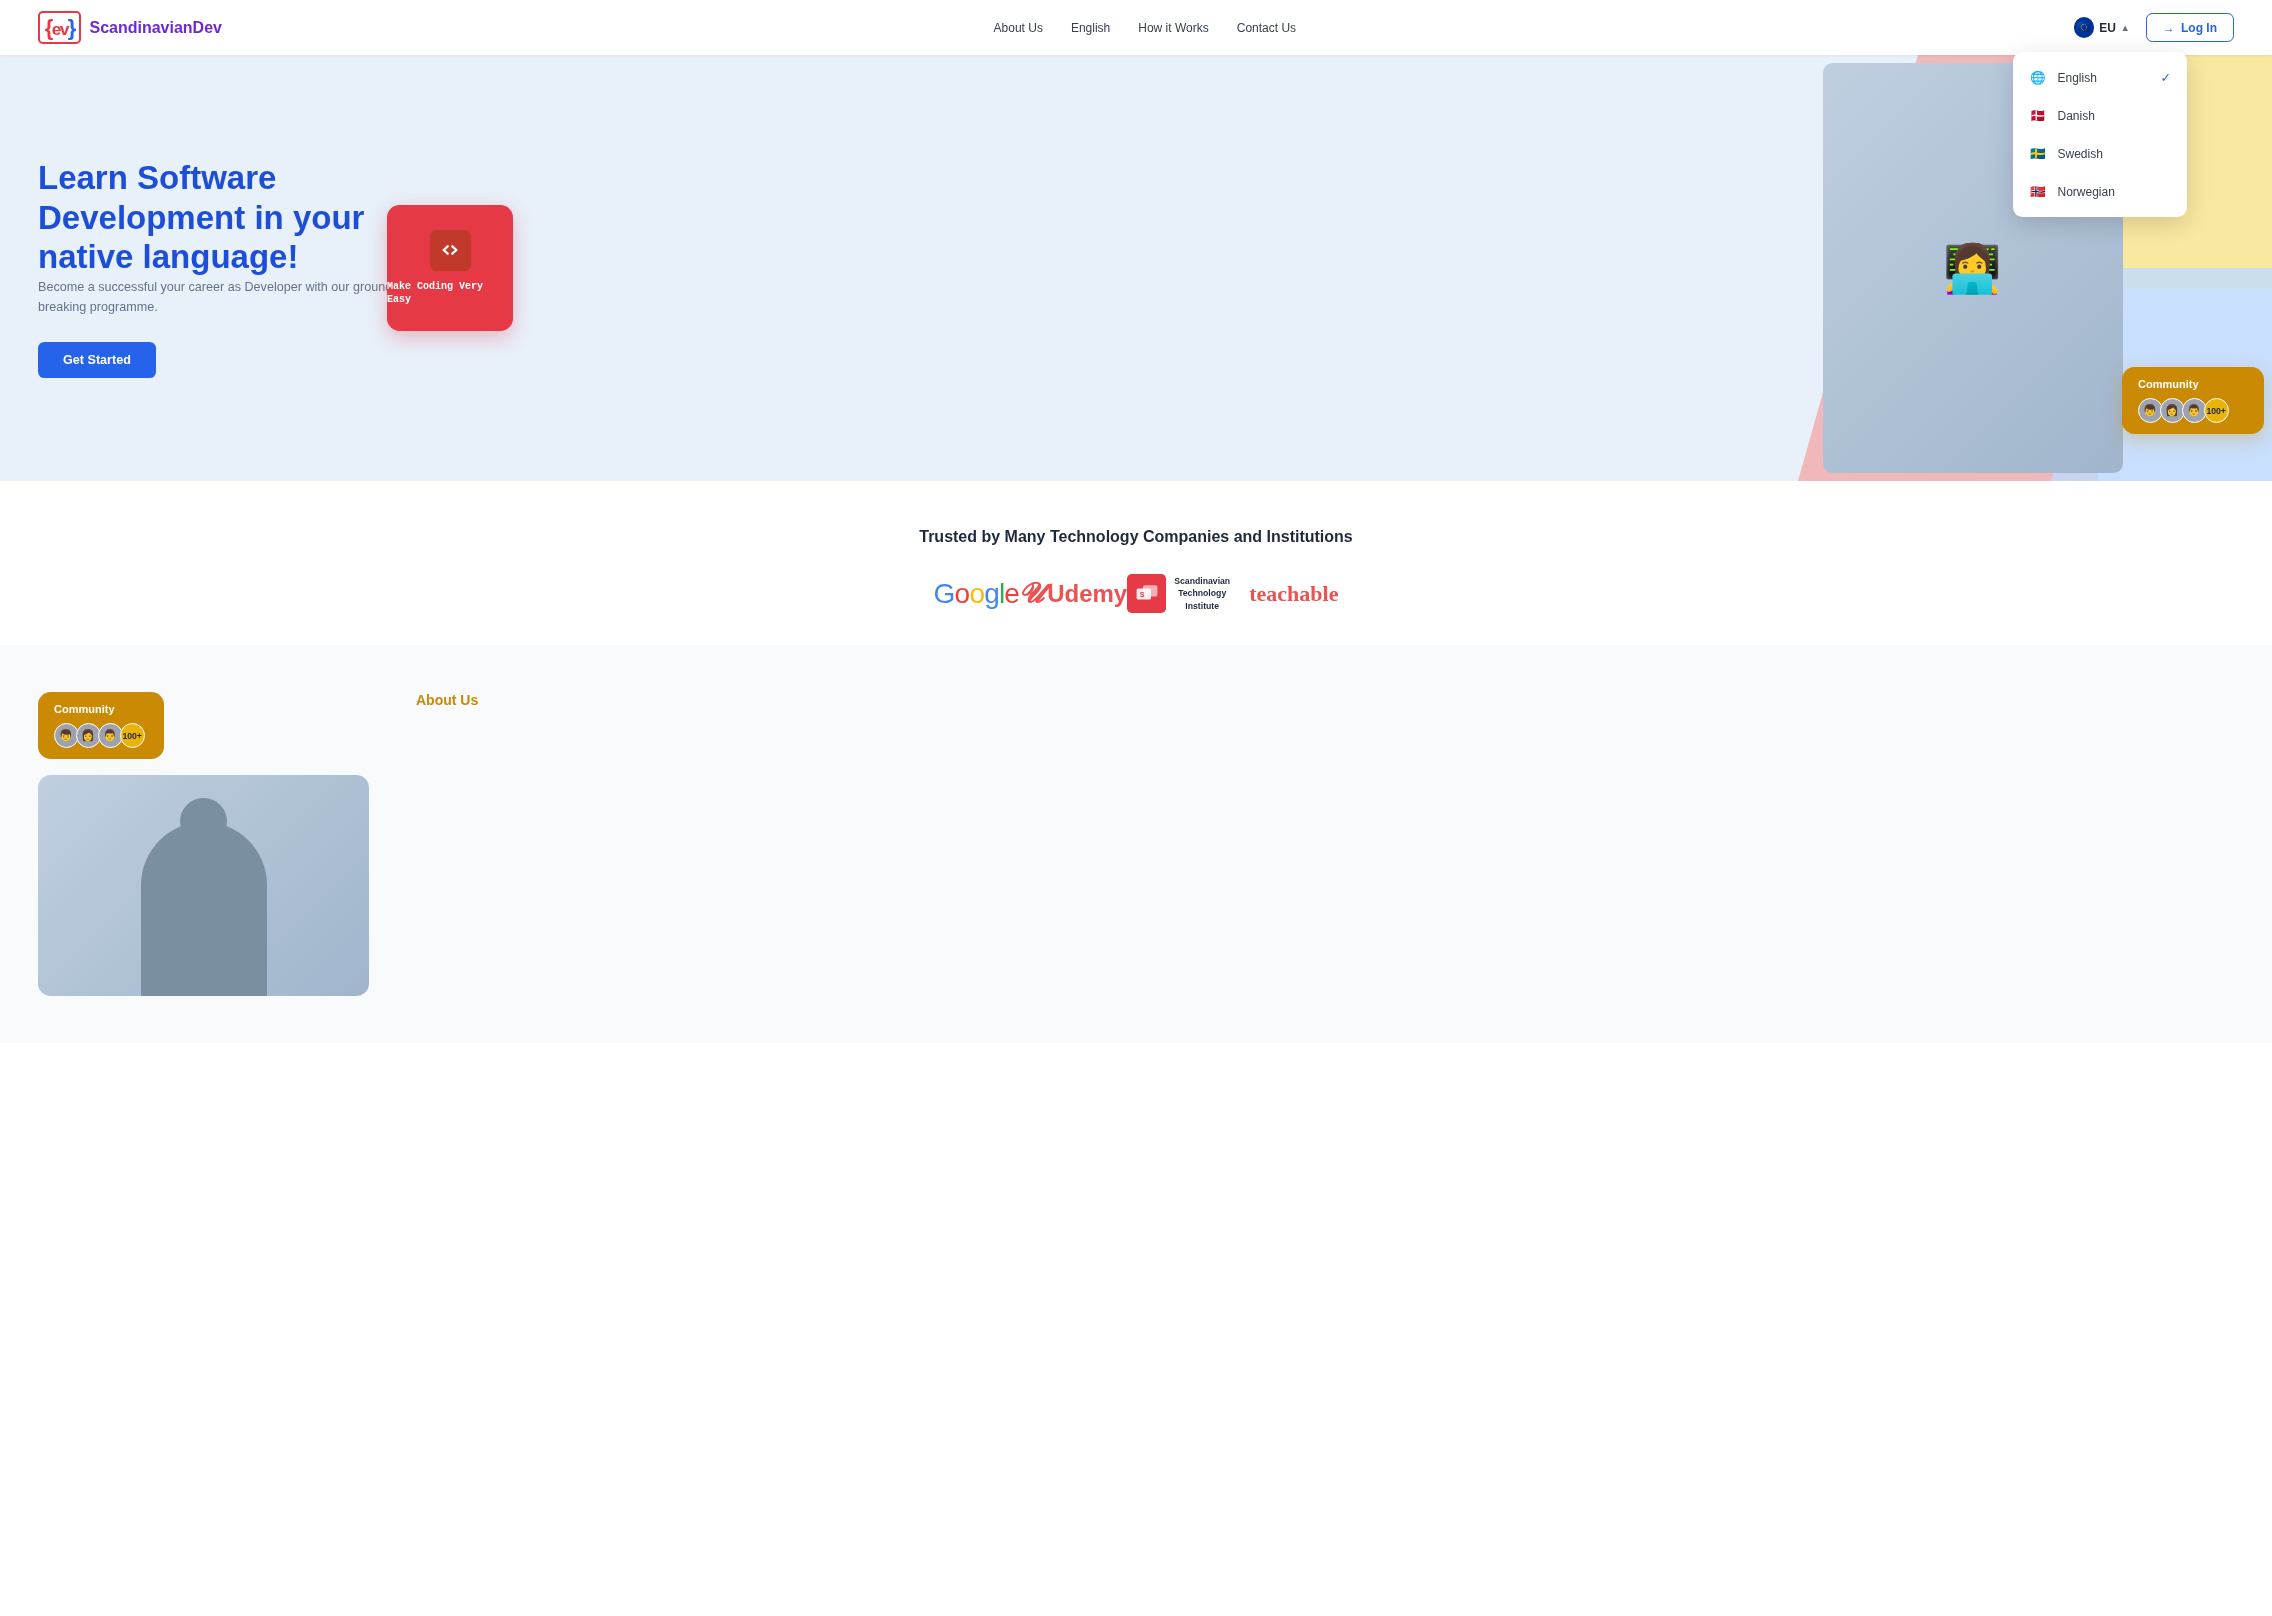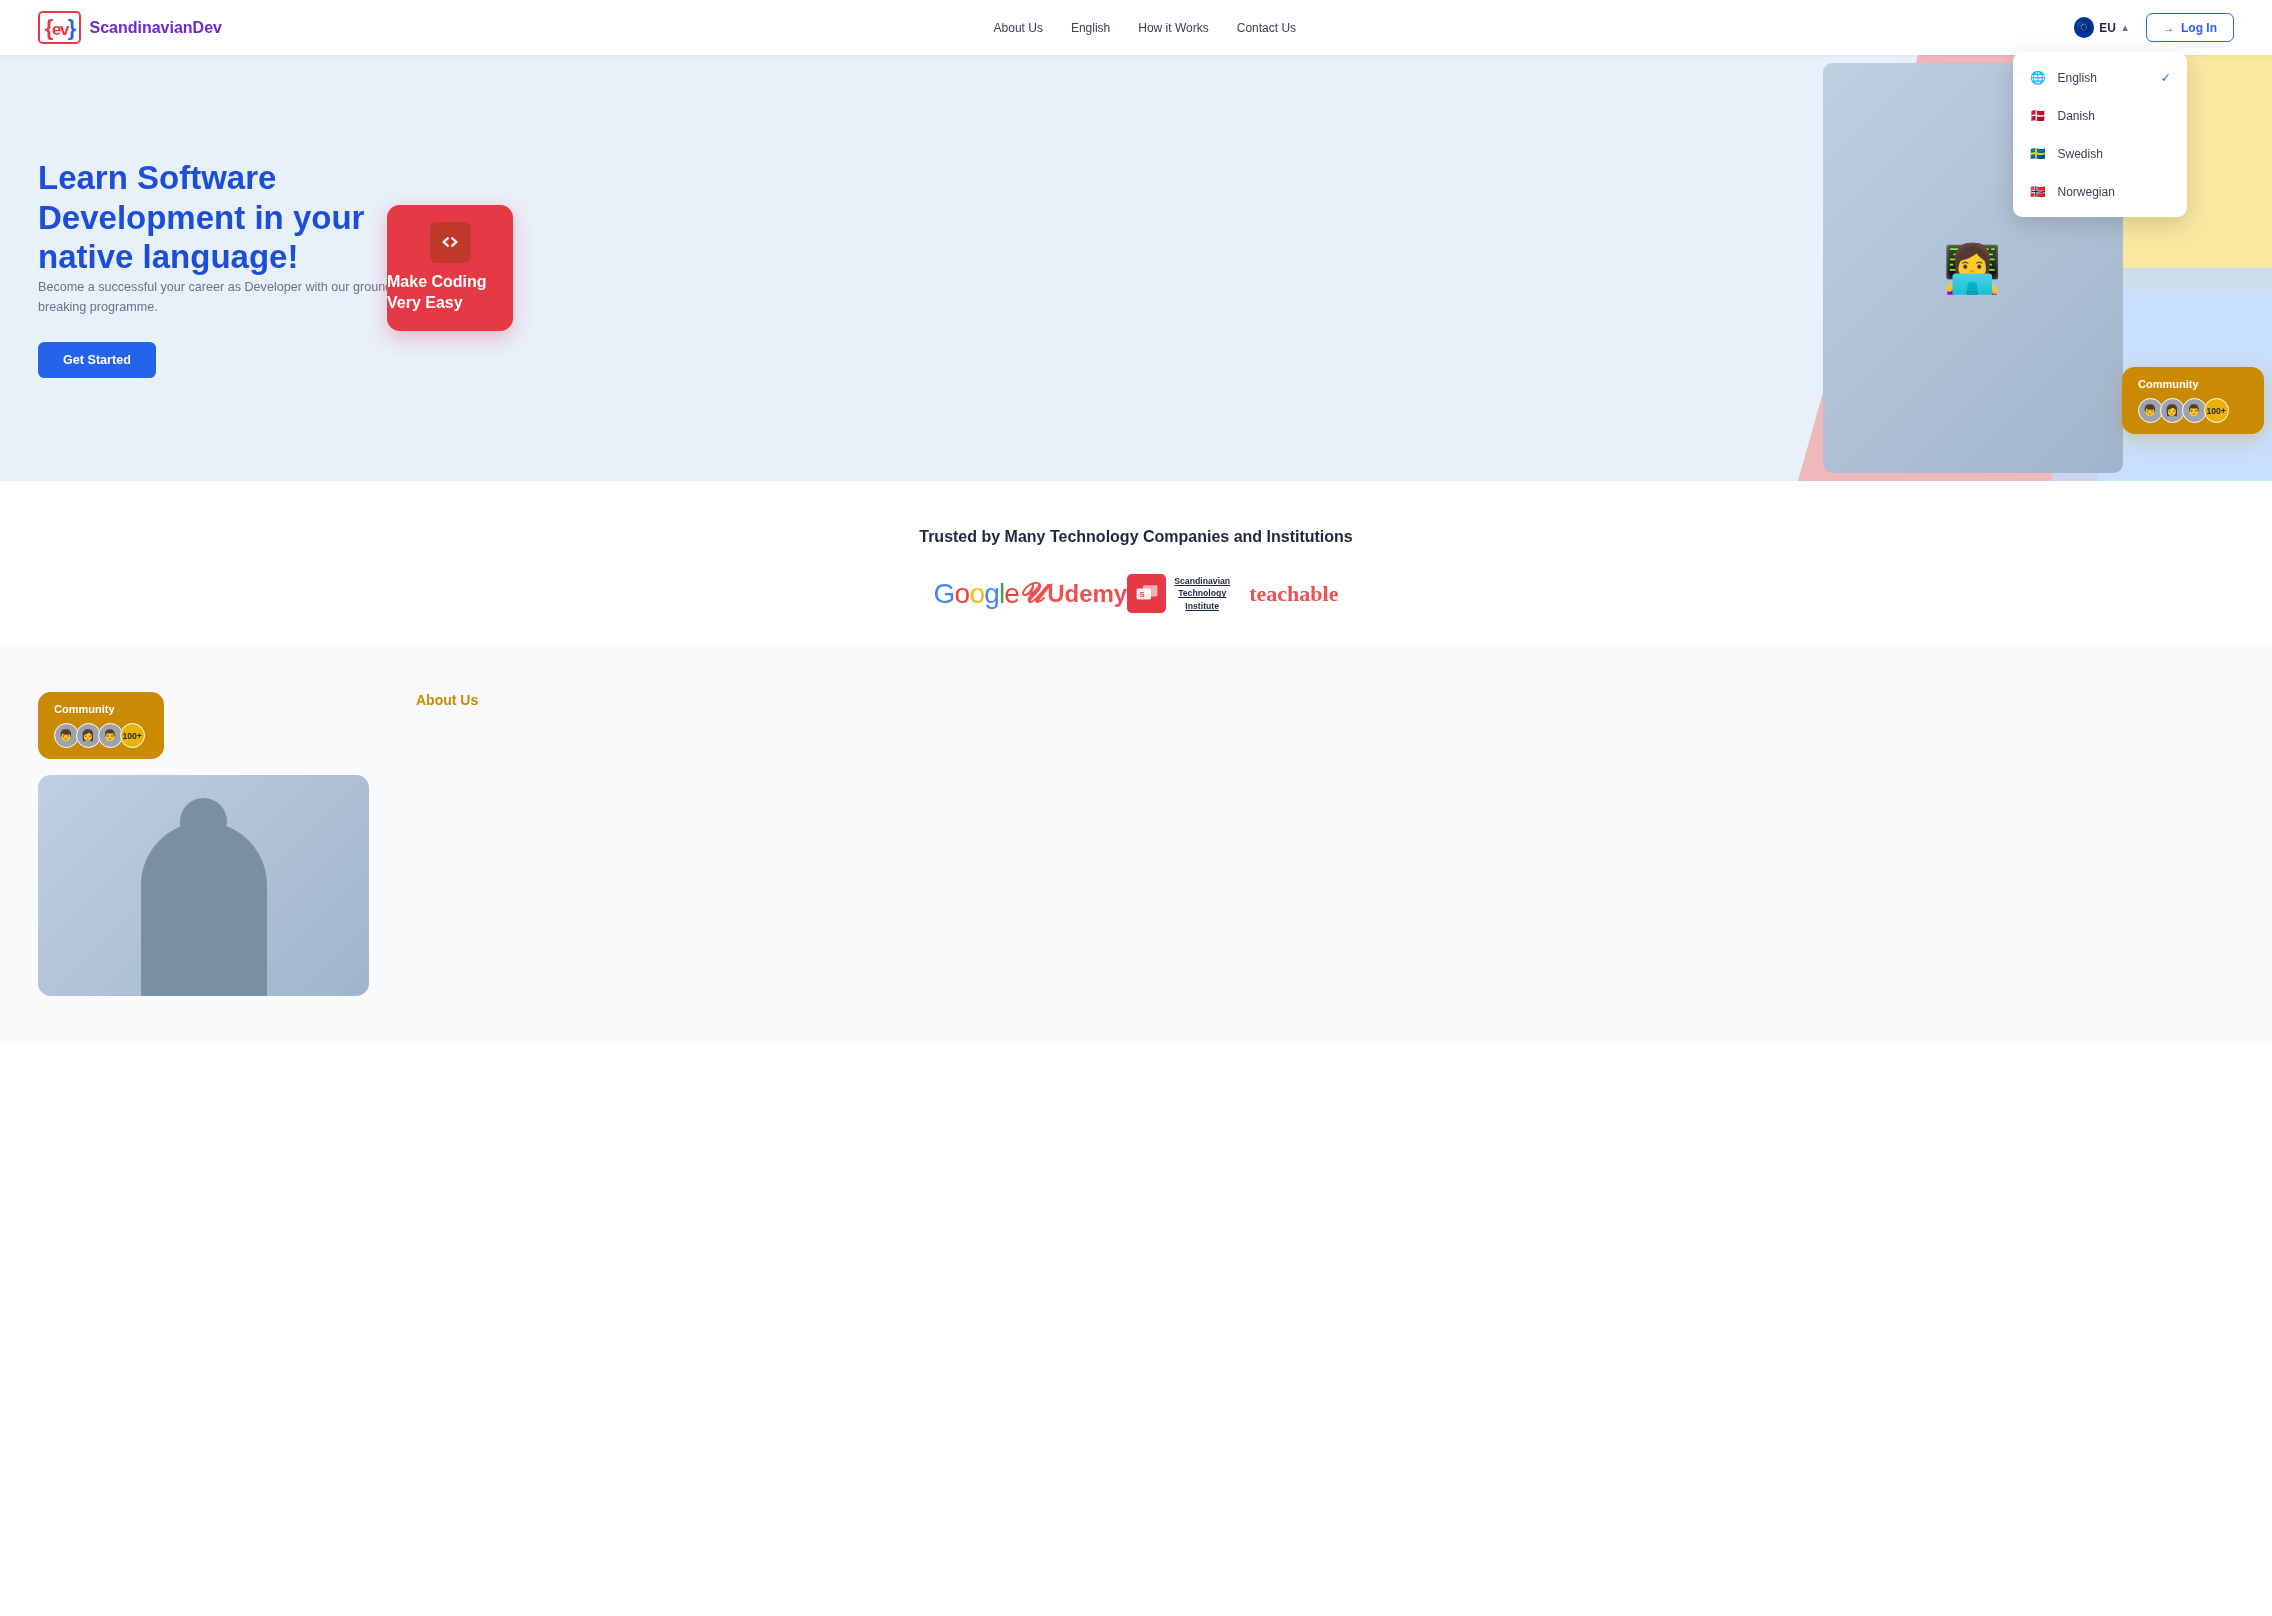--- a/index.html
+++ b/index.html
@@ -259,24 +259,25 @@
       font-size: 28px;
       background: #c0392b;
       border-radius: 6.3px;
       width: 41px;
       height: 41px;
       display: flex;
       align-items: center;
       justify-content: center;
     }
     .coding-card-text {
-      font-size: 16px;
+      font-size: 10px;
       font-weight: 700;
       text-align: left;
       line-height: 1.3;
+      font-family: Liberation Mono, monospace;
     }
 
     
     .community-card {
       position: absolute;
       right: 8px;
       bottom: 47px;
       background: #ca8a04;
       color: #fff;
       border-radius: 12.6px;
@@ -389,21 +390,20 @@
       justify-content: center;
       color: #fff;
       font-size: 14px;
       font-weight: 900;
     }
     .sti-text {
       font-size: 8.7px;
       font-weight: 600;
       color: #1e293b;
       line-height: 1.4;
-      text-decoration: underline;
     }
 
     .logo-teachable {
       font-size: 22px;
       font-weight: 700;
       color: #ec5252;
       font-family: Georgia, serif;
       margin-left: 19px;
     }
 

